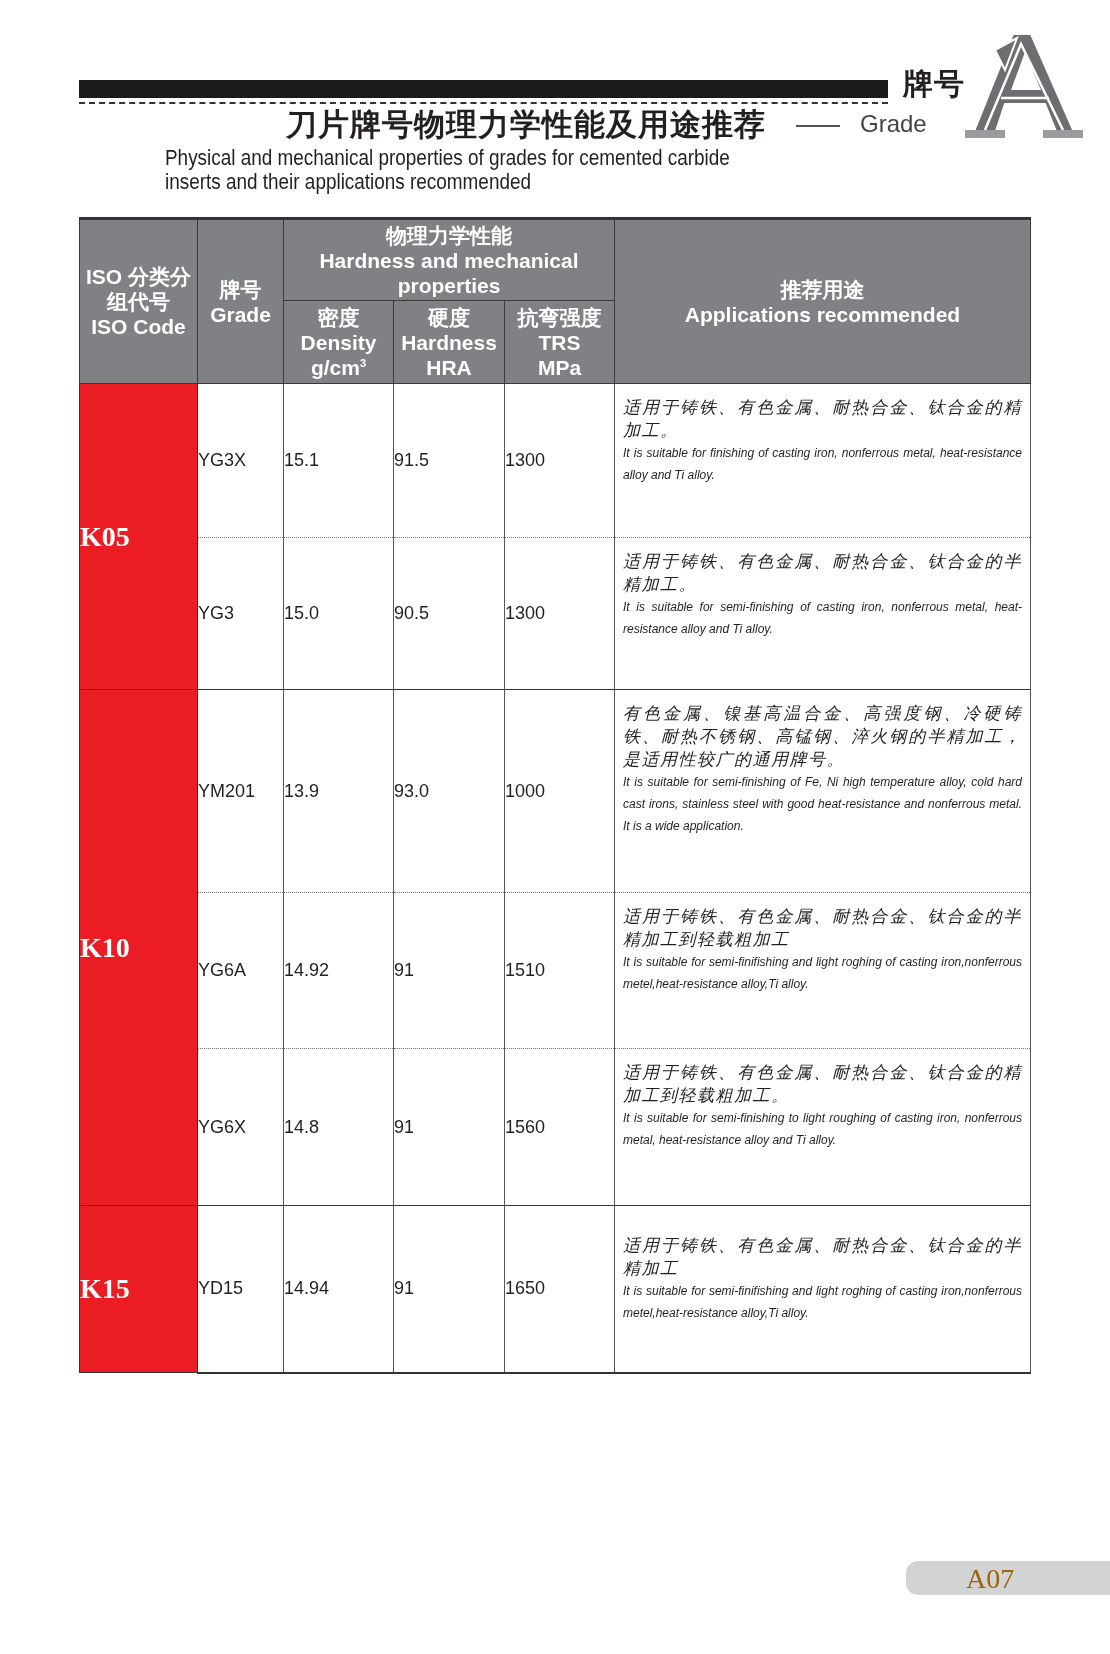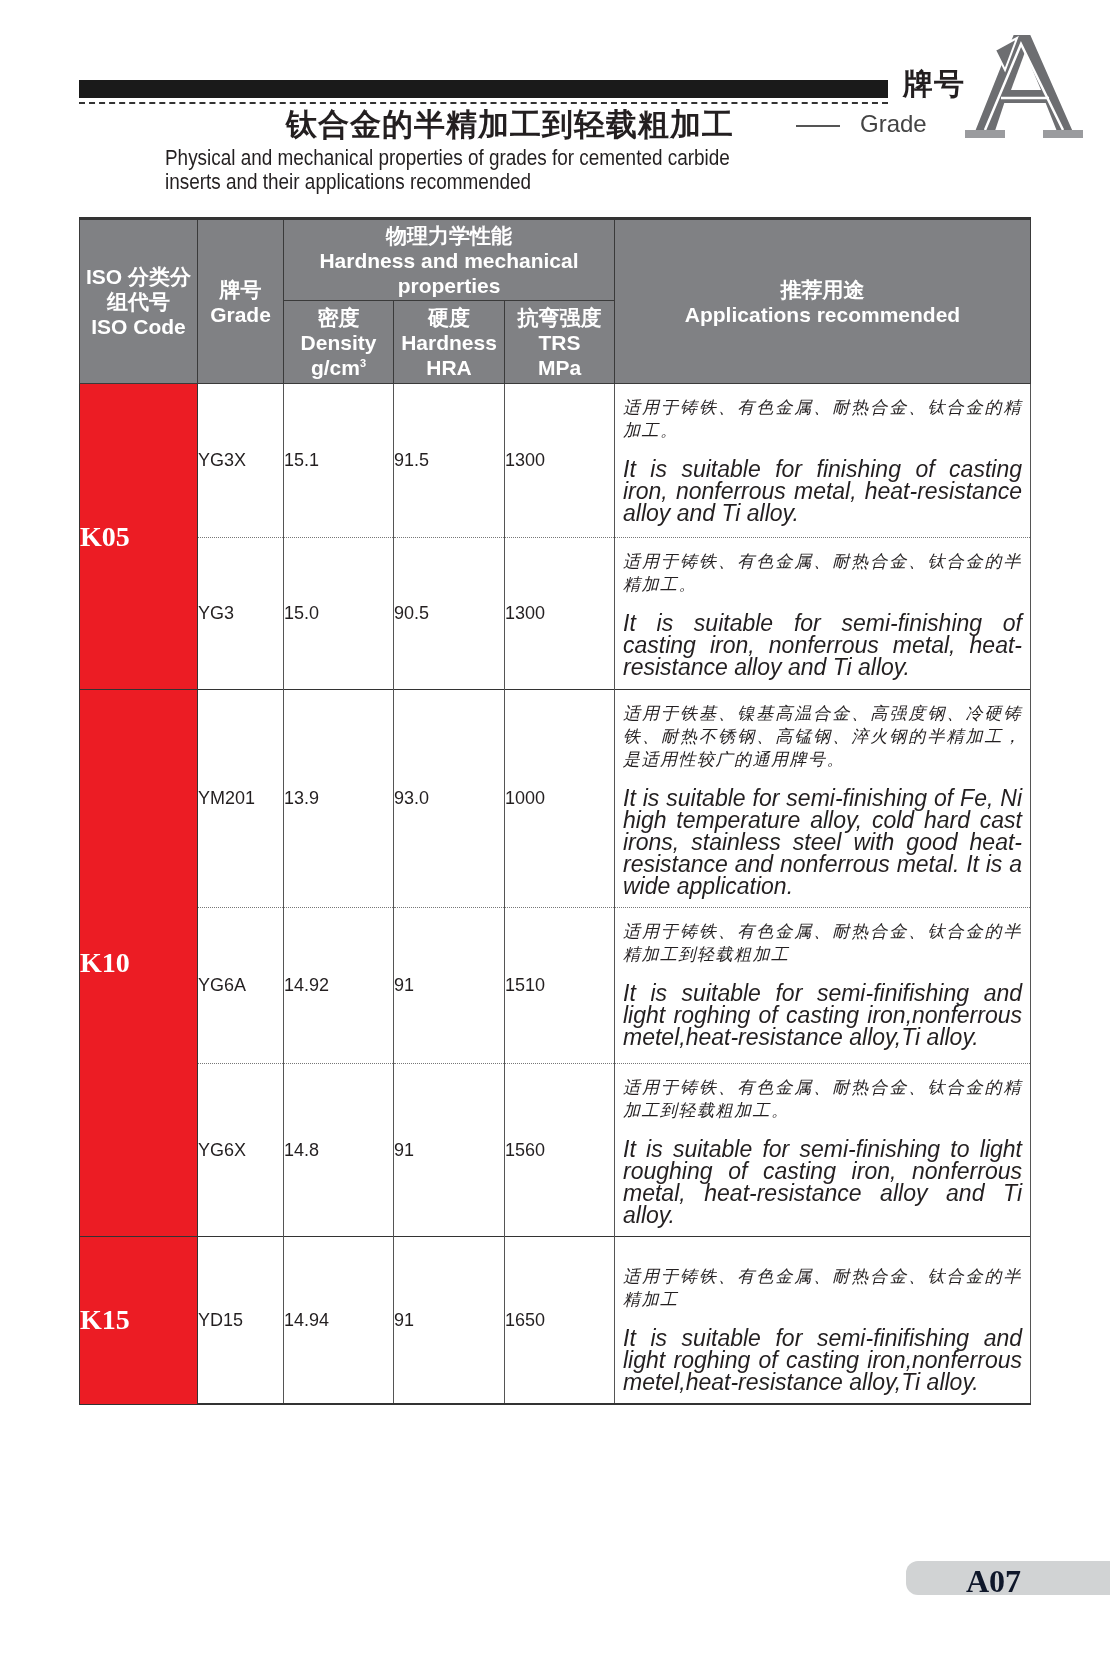--- a/index.html
+++ b/index.html
@@ -17,25 +17,25 @@
   table.grades { position:absolute; left:79px; top:217px; width:951px; border-collapse:collapse; table-layout:fixed; }
   table.grades th { background:#808184; color:#ffffff; font-weight:bold; font-size:21px; line-height:25px; border:1.5px solid #3a3a3a; text-align:center; vertical-align:middle; padding:0; }
   table.grades th.topline { border-top:3px solid #333; }
   table.grades td { border-left:1.5px solid #555; border-right:1.5px solid #555; text-align:left; vertical-align:middle; font-size:18px; color:#231f20; padding:0; background:#fff; }
   td.iso { background:#ec1c24 !important; color:#fff !important; font-weight:bold; font-size:28px !important; font-family:Liberation Serif, serif; border:1.5px solid #333 !important; }
   tr.solid-top td { border-top:1.5px solid #333; }
   tr.dotted-top td:not(.iso) { border-top:1.5px dotted #777; }
   tr.last td { border-bottom:2px solid #333; }
   td.app { text-align:left !important; vertical-align:top !important; padding:12px 8px 10px 8px !important;font-style:italic; }
   .app-zh { font-size:17px; line-height:23px; letter-spacing:1.5px; font-family:"DejaVu Sans", sans-serif; text-align:justify; }
-  .app-en { font-size:23px; line-height:22px; margin-top:16px; text-align:justify; text-align-last:left; }
+  .app-en { font-size:12px; line-height:22px; margin-top:0; text-align:justify; text-align-last:left; }
   .sup { font-size:11px; vertical-align:super; line-height:0; }
 
   .page-pill { position:absolute; left:906px; top:1561px; width:220px; height:34px; background:#d1d3d4; border-radius:12px 0 0 12px; }
-  .page-num { position:absolute; left:966px; top:1563px; font-family:"Liberation Serif", serif; font-weight:bold; font-size:32px; color:#0f172a; }
+  .page-num { position:absolute; left:966px; top:1563px; font-family:"Liberation Serif", serif; font-weight:normal; font-size:28px; color:#a16207; }
 </style>
 </head>
 <body>
 
 <div class="black-bar"></div>
 <div class="dash-line"></div>
 <div class="section-label">牌号</div>
 
 <svg class="logo" viewBox="0 0 118 110">
   <g fill="#6d6e71" stroke="#ffffff" stroke-width="2">
@@ -46,21 +46,21 @@
   <g fill="none" stroke="#ffffff" stroke-width="2.5">
     <polyline points="20,100 56,14 98,100"></polyline>
     <line x1="36" y1="68" x2="84" y2="68"></line>
   </g>
   <g fill="#9a9b9e">
     <rect x="0" y="100" width="40" height="8"></rect>
     <rect x="78" y="100" width="40" height="8"></rect>
   </g>
 </svg>
 
-<div class="title-zh">钛合金的半精加工到轻载粗加工</div>
+<div class="title-zh">刀片牌号物理力学性能及用途推荐</div>
 <div class="title-dash"></div>
 <div class="title-en">Grade</div>
 <div class="subtitle">
   <div>Physical and mechanical properties of grades for cemented carbide</div>
   <div>inserts and their applications recommended</div>
 </div>
 
 <table class="grades">
   <colgroup>
     <col style="width:118px">
@@ -133,21 +133,21 @@
       </td>
     </tr>
 
     <tr class="solid-top" style="height:203px">
       <td class="iso" rowspan="3">K10</td>
       <td>YM201</td>
       <td>13.9</td>
       <td>93.0</td>
       <td>1000</td>
       <td class="app">
-        <div class="app-zh">适用于铁基、镍基高温合金、高强度钢、冷硬铸铁、耐热不锈钢、高锰钢、淬火钢的半精加工，是适用性较广的通用牌号。</div>
+        <div class="app-zh">有色金属、镍基高温合金、高强度钢、冷硬铸铁、耐热不锈钢、高锰钢、淬火钢的半精加工，是适用性较广的通用牌号。</div>
         <div class="app-en">It is suitable for semi-finishing of Fe, Ni high temperature alloy, cold hard cast irons, stainless steel with good heat-resistance and nonferrous metal. It is a wide application.</div>
       </td>
     </tr>
     <tr class="dotted-top" style="height:156px">
       <td>YG6A</td>
       <td>14.92</td>
       <td>91</td>
       <td>1510</td>
       <td class="app">
         <div class="app-zh">适用于铸铁、有色金属、耐热合金、钛合金的半精加工到轻载粗加工</div>

